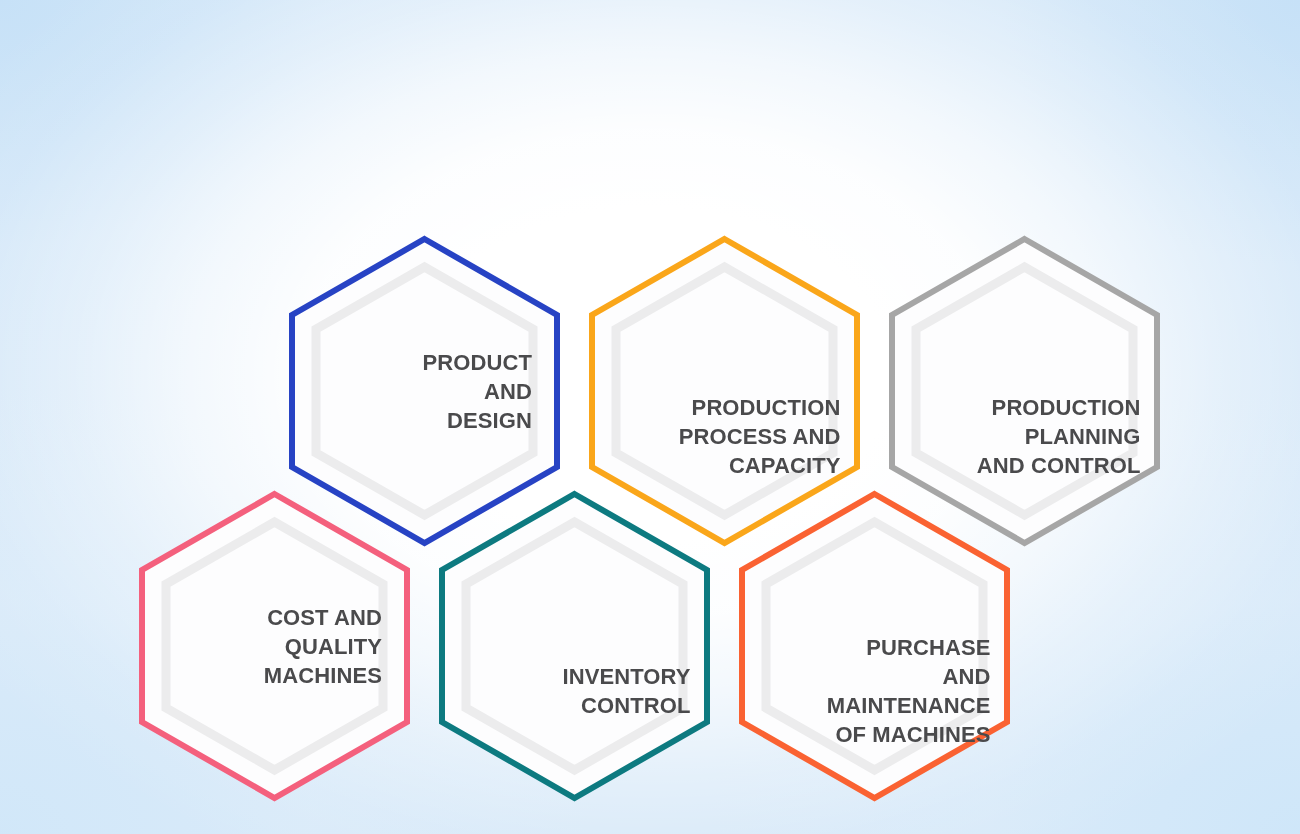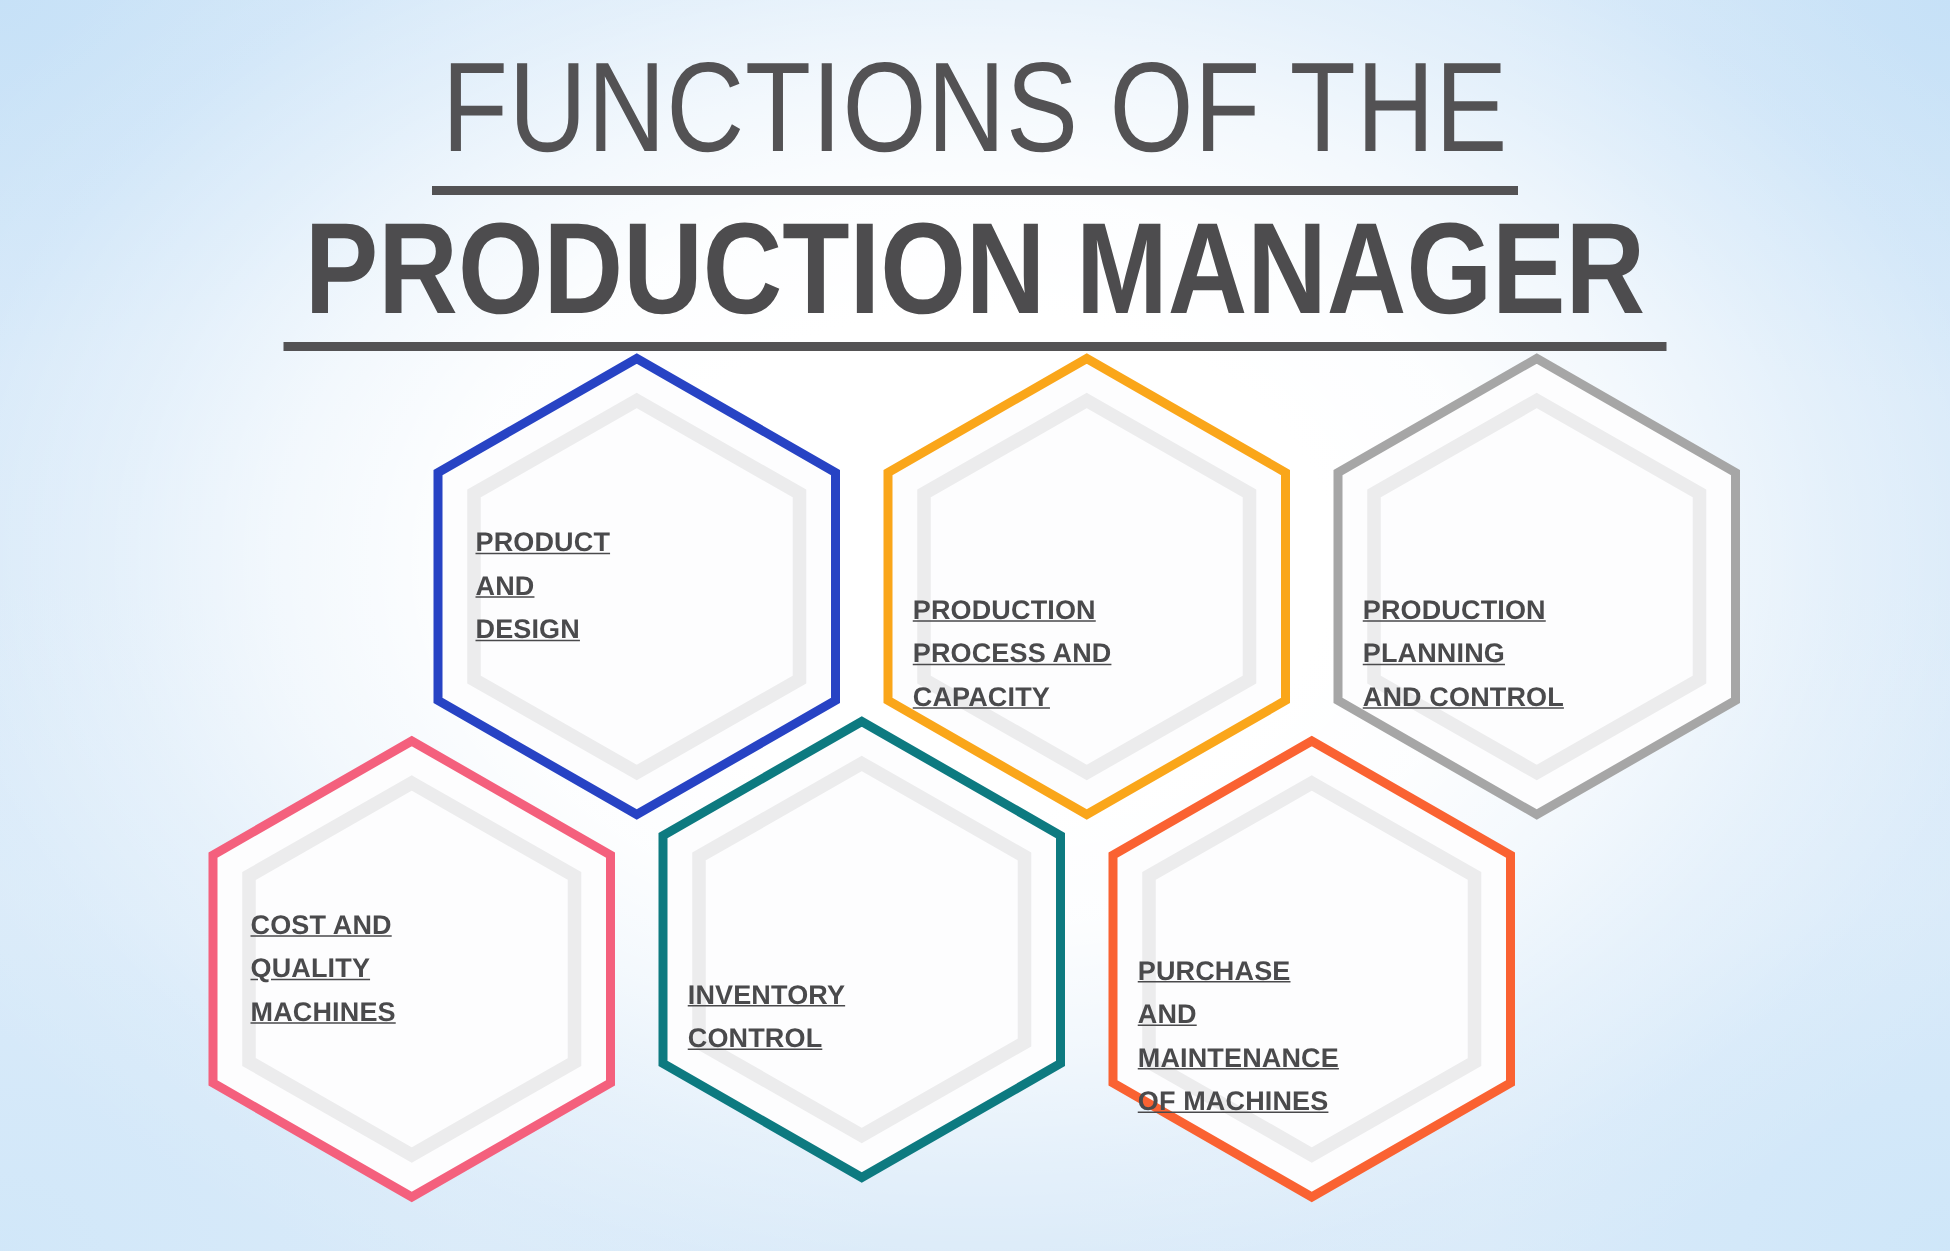--- a/index.html
+++ b/index.html
@@ -143,52 +143,45 @@
     width: 285px;
     height: 320px;
     overflow: visible;
   }
   .hex-label {
     position: absolute;
     left: 50%;
     top: 50%;
     transform: translate(-50%, -50%);
     width: 215px;
-    text-align: left;
-    font-size: 18px;
+    text-align: right;
+    font-size: 22px;
     line-height: 29px;
     font-weight: 700;
     color: #4a4a4c;
     letter-spacing: 0.1px;
     white-space: pre-line;
-    text-decoration: underline;
   }
   .hex-label.wide {
     width: 232px;
     margin-top: 45px;
   }
 </style>
 </head>
 <body>
 
 <div id="canvas">
 
   <div class="bg-base"></div>
   <div class="bg-tintTL"></div>
   <div class="bg-tintTR"></div>
   <div class="bg-tintBL"></div>
   <div class="bg-tintBR"></div>
   <div class="bg-glow"></div>
 
-  <div class="title-block">
-    <div class="title-line1">FUNCTIONS OF THE</div>
-    <div class="title-rule-top"></div>
-    <div class="title-line2">PRODUCTION MANAGER</div>
-    <div class="title-rule-bottom"></div>
-  </div>
 
   <div class="hex-area">
 
     <div class="hex" style="left:282px; top:231px;">
       <svg viewBox="0 0 285 320">
         <polygon points="142.5,8 275,84 275,236 142.5,312 10,236 10,84" fill="#fdfdfe" stroke="#2743c4" stroke-width="6" stroke-linejoin="miter"></polygon>
         <polygon points="142.5,36 251,98 251,222 142.5,284 34,222 34,98" fill="none" stroke="#ececed" stroke-width="9" stroke-linejoin="miter"></polygon>
       </svg>
       <div class="hex-label">PRODUCT
 AND
@@ -218,21 +211,21 @@
     <div class="hex" style="left:132px; top:486px;">
       <svg viewBox="0 0 285 320">
         <polygon points="142.5,8 275,84 275,236 142.5,312 10,236 10,84" fill="#fdfdfe" stroke="#f4607d" stroke-width="6" stroke-linejoin="miter"></polygon>
         <polygon points="142.5,36 251,98 251,222 142.5,284 34,222 34,98" fill="none" stroke="#ececed" stroke-width="9" stroke-linejoin="miter"></polygon>
       </svg>
       <div class="hex-label">COST AND
 QUALITY
 MACHINES</div>
     </div>
 
-    <div class="hex" style="left:432px; top:473px;">
+    <div class="hex" style="left:432px; top:486px;">
       <svg viewBox="0 0 285 320">
         <polygon points="142.5,8 275,84 275,236 142.5,312 10,236 10,84" fill="#fdfdfe" stroke="#0d7a80" stroke-width="6" stroke-linejoin="miter"></polygon>
         <polygon points="142.5,36 251,98 251,222 142.5,284 34,222 34,98" fill="none" stroke="#ececed" stroke-width="9" stroke-linejoin="miter"></polygon>
       </svg>
       <div class="hex-label wide">INVENTORY
 CONTROL</div>
     </div>
 
     <div class="hex" style="left:732px; top:486px;">
       <svg viewBox="0 0 285 320">

